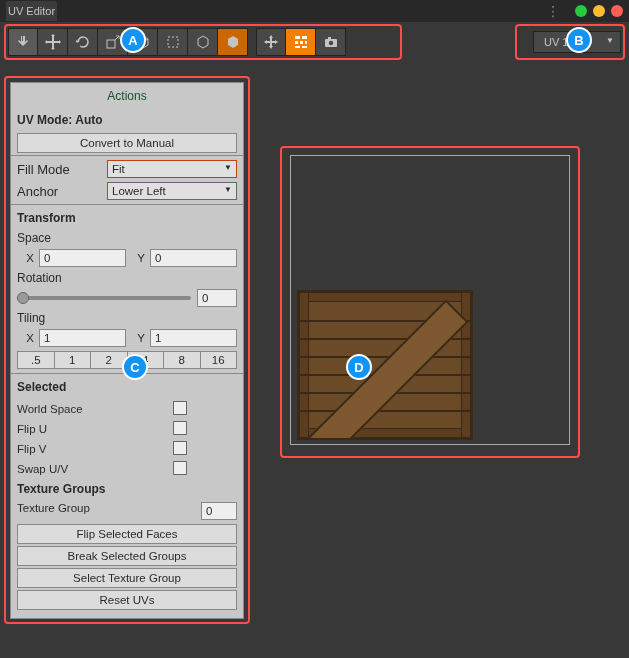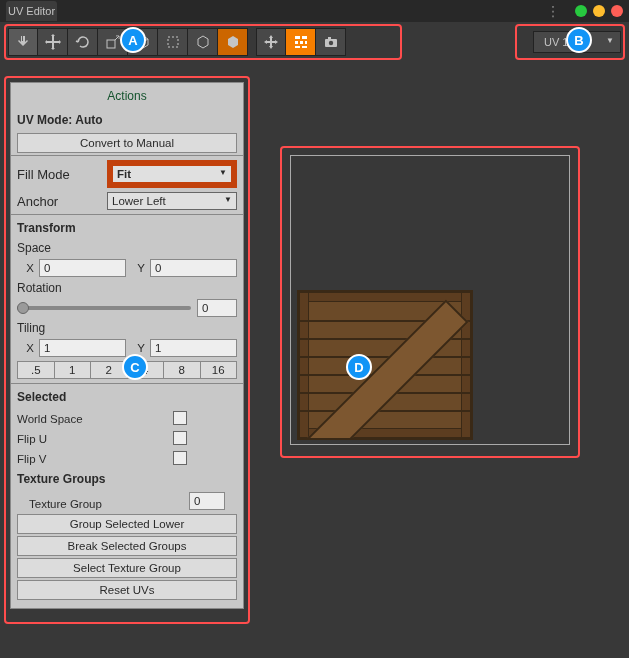--- a/index.html
+++ b/index.html
@@ -47,41 +47,41 @@
   .panel-title { text-align: center; padding: 6px; color: #14532d; font-size: 12px; }
   .section { padding: 2px 6px; }
   .bold { font-weight: bold; padding: 4px 6px; }
   .hr { border-top: 1px solid #888; margin: 2px 0; }
   
   .wide-btn { display: block; width: calc(100% - 12px); margin: 2px 6px; background: #dcdcdc; border: 1px solid #888; padding: 3px; text-align: center; font-size: 11.5px; cursor: pointer; }
   
   .row { display: flex; align-items: center; padding: 2px 6px; gap: 4px; }
   .row-label { width: 86px; font-size: 13px; }
   .dropdown { flex: 1; background: #e0e0e0; border: 1px solid #666; padding: 2px 4px; font-size: 11.5px; position: relative; }
-  .dropdown.blue { border: 6px solid #c2410c; font-weight: bold; }
+  .dropdown.blue { border: 1px solid #c2410c; }
   .dropdown::after { content: "▼"; position: absolute; right: 4px; font-size: 8px; }
   
   .xy-row { display: flex; align-items: center; padding: 2px 6px; gap: 2px; }
   .xy-label { width: 20px; text-align: right; padding-right: 3px; font-size: 11.5px; }
   .num-input { flex: 1; background: #eee; border: 1px solid #888; padding: 2px 4px; font-size: 11.5px; }
   
   .slider-row { display: flex; align-items: center; padding: 2px 6px; gap: 6px; }
   .slider-track { flex: 1; height: 4px; background: #888; position: relative; border-radius: 2px; }
   .slider-thumb { position: absolute; left: 0; top: -4px; width: 12px; height: 12px; background: #9a9a9a; border-radius: 50%; border: 1px solid #666; }
   .slider-val { width: 40px; background: #eee; border: 1px solid #888; padding: 2px 4px; font-size: 11.5px; }
   
   .tiling-btns { display: flex; padding: 2px 6px; }
   .tbtn { flex: 1; background: #dcdcdc; border: 1px solid #888; padding: 2px 0; text-align: center; font-size: 11.5px; cursor: pointer; }
   .tbtn + .tbtn { border-left: none; }
   
   .check-row { display: flex; align-items: flex-end; padding: 3px 6px; }
   .check-row .lbl { flex: 1; font-size: 11.5px; }
   .chk { width: 14px; height: 14px; background: #eee; border: 1px solid #666; margin-right: 50px; }
   
-  .tg-row { display: flex; align-items: flex-end; padding: 2px 18px; gap: 4px; }
+  .tg-row { display: flex; align-items: flex-start; padding: 2px 6px; gap: 4px; }
   .tg-row .lbl { flex: 1; font-size: 11.5px; }
   .tg-input { width: 36px; background: #eee; border: 1px solid #888; padding: 2px 4px; font-size: 11.5px; }
   
   
   .viewport { position: absolute; top: 155px; left: 290px; width: 280px; height: 290px; border: 1px solid #aaa; background: #383838; }
   .crate { position: absolute; top: 134px; left: 6px; width: 176px; height: 150px; background: #6b4a28; border: 2px solid #3a2916; overflow: hidden; }
   .plank-h { position: absolute; left: 0; right: 0; height: 2px; background: #3a2916; }
   .plank-diag { position: absolute; top: -12px; left: 68px; width: 32px; height: 210px; background: #7d5730; border: 2px solid #3a2916; transform: rotate(45deg); }
   .frame-edge { position: absolute; background: #5c3d20; border: 1px solid #3a2916; }
 </style>
@@ -228,27 +228,31 @@
     <div class="chk"></div>
   </div>
   <div class="check-row">
     <div class="lbl">Flip U</div>
     <div class="chk"></div>
   </div>
   <div class="check-row">
     <div class="lbl">Flip V</div>
     <div class="chk"></div>
   </div>
+  <div class="check-row">
+    <div class="lbl">Swap U/V</div>
+    <div class="chk"></div>
+  </div>
 
   <div class="bold">Texture Groups</div>
   <div class="tg-row">
     <div class="lbl">Texture Group</div>
     <div class="tg-input">0</div>
   </div>
-  <div class="wide-btn">Group Selected Lower</div>
+  <div class="wide-btn">Flip Selected Faces</div>
   <div class="wide-btn">Break Selected Groups</div>
   <div class="wide-btn">Select Texture Group</div>
   <div class="wide-btn">Reset UVs</div>
   <div style="height:6px"></div>
 </div>
 
 <div class="viewport">
   <div class="crate">
     <div class="frame-edge" style="top:0;left:0;right:0;height:10px"></div>
     <div class="frame-edge" style="bottom:0;left:0;right:0;height:10px"></div>

